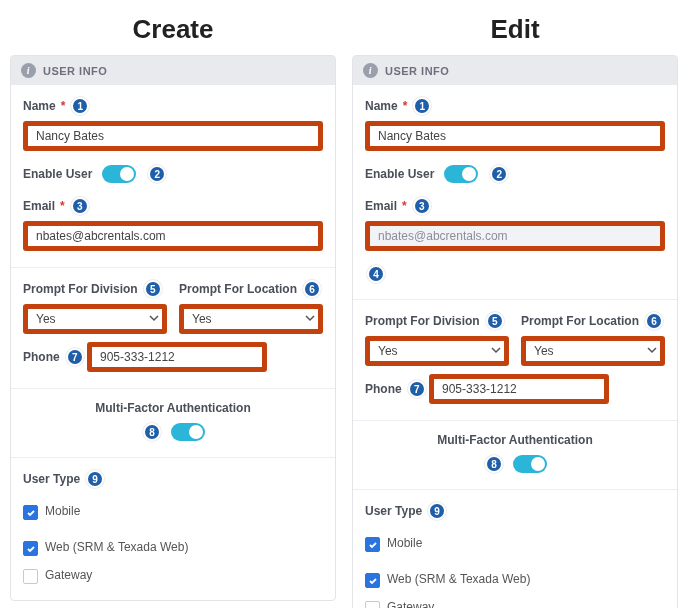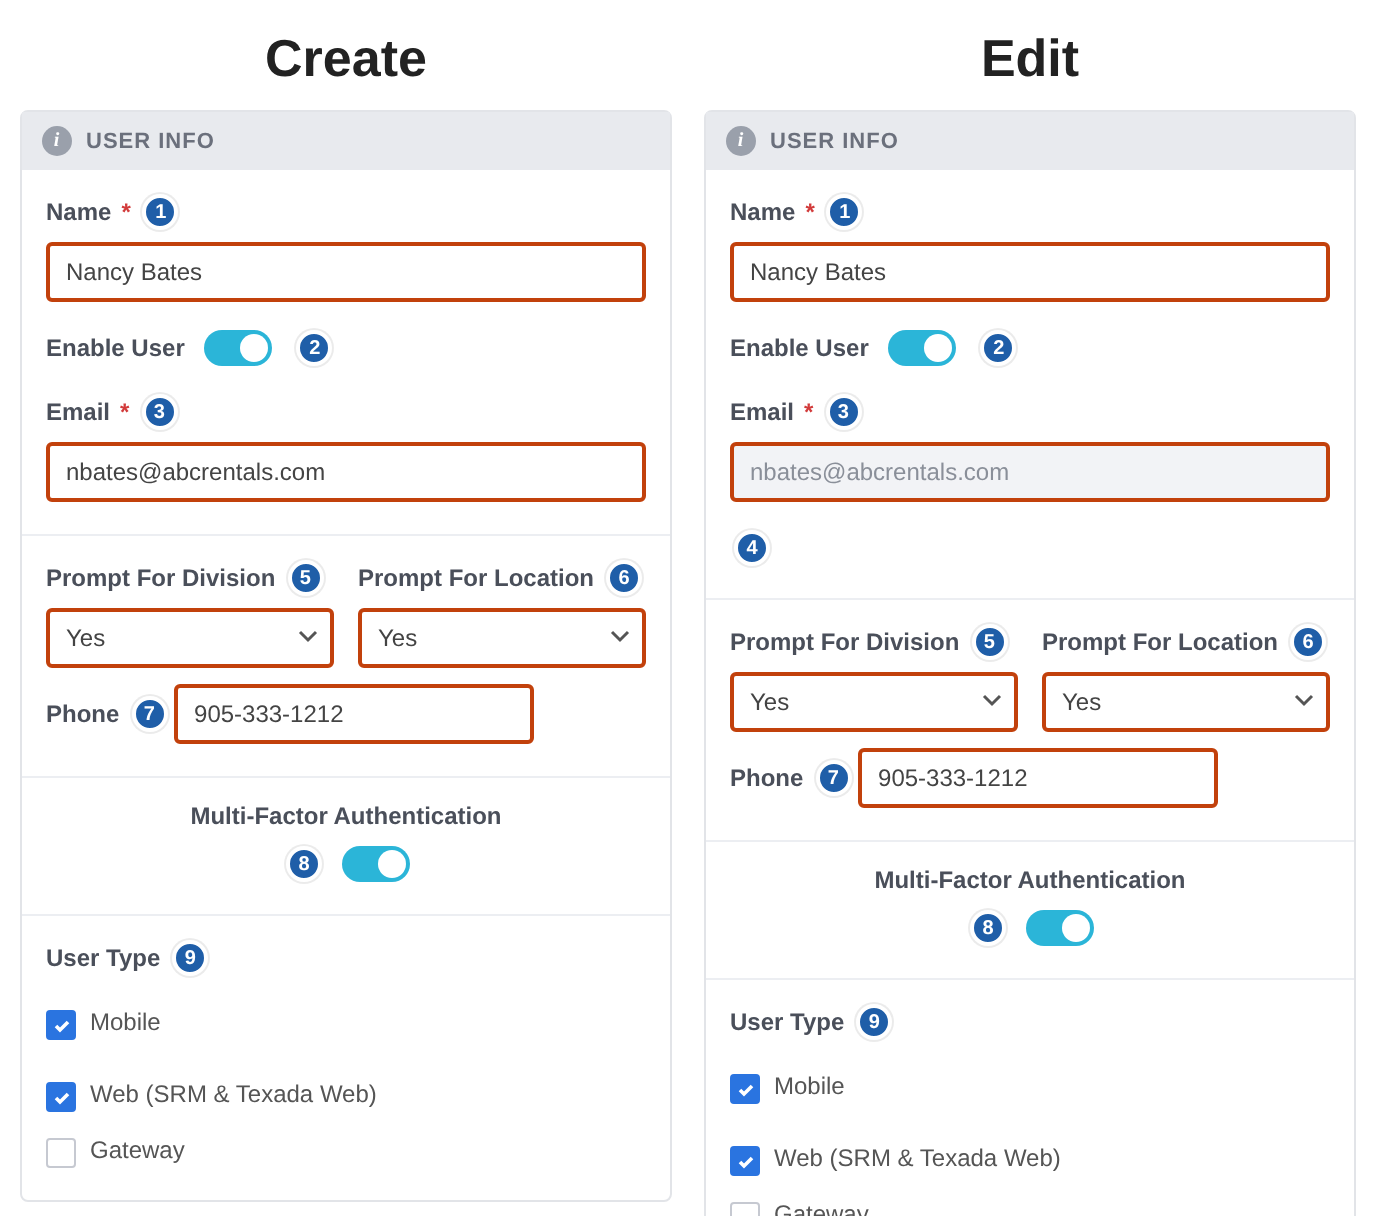--- a/index.html
+++ b/index.html
@@ -76,21 +76,21 @@
     border-radius: 50%;
     background: #1f5ea8;
     border: 2px solid #fff;
     box-shadow: 0 0 0 1px rgba(0,0,0,0.08);
     color: #fff; font-size: 10px; font-weight: 700;
     margin-left: 2px;
   }
   .text-input, .select {
     width: 100%;
     height: 30px;
-    border: 2px solid #c2410c;
+    border: 5px solid #c2410c;
     border-radius: 3px;
     padding: 0 8px;
     font-size: 12px;
     color: #444;
     background: #fff;
   }
   .text-input[disabled] {
     background: #f2f3f6;
     color: #8a8f99;
   }

